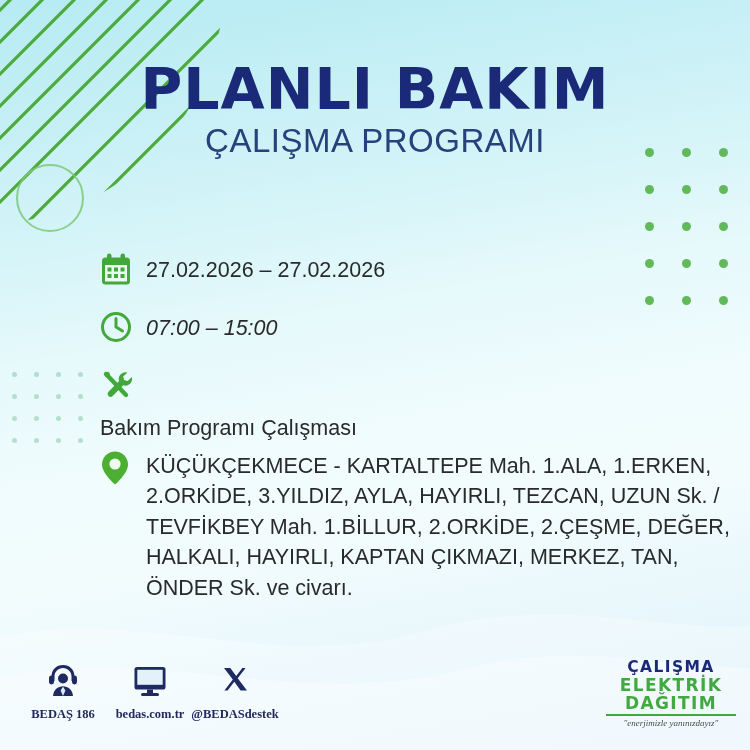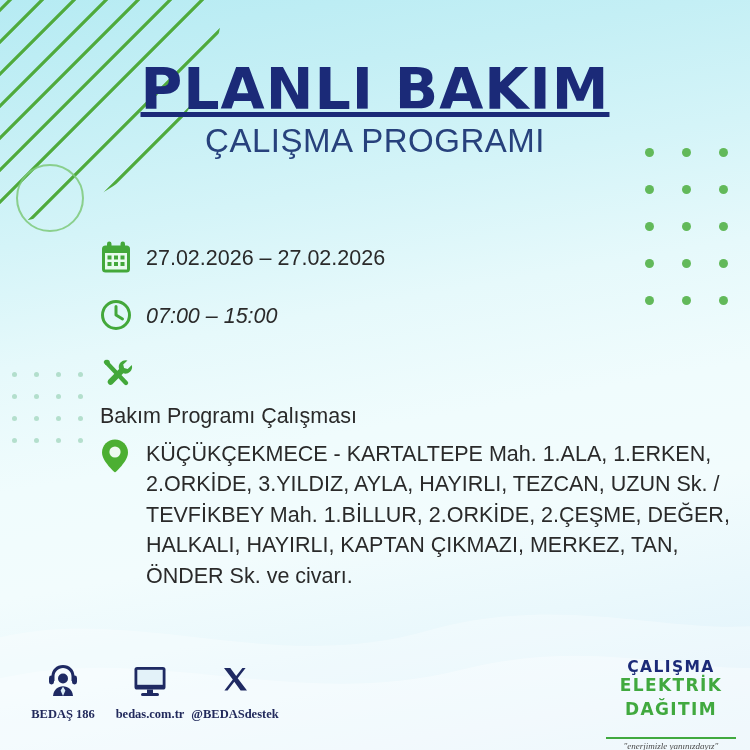--- a/index.html
+++ b/index.html
@@ -38,29 +38,28 @@
   .dot-sm{width:5px;height:5px;border-radius:50%;background:#86c9a6;opacity:.55;margin:0 17px 17px 0;}
   #wave{
     position:absolute;left:-40px;bottom:-30px;width:840px;height:250px;
   }
   
   #header{position:absolute;left:0;top:60px;width:750px;text-align:center;}
   #title{
     font-size:57px;font-weight:bold;letter-spacing:1px;
     color:#1b2a78;line-height:1.02;margin:0;
     font-family:"DejaVu Sans", sans-serif;
-    text-decoration:underline;
   }
   #subtitle{
     font-size:33px;font-weight:500;letter-spacing:.5px;
     color:#27417c;line-height:1.05;margin:6px 0 0 0;
     font-family:"Liberation Sans", sans-serif;
   }
   
-  #info{position:absolute;left:100px;top:236px;width:640px;}
+  #info{position:absolute;left:100px;top:248px;width:640px;}
   .row{display:flex;align-items:flex-start;margin-bottom:14px;}
   .row .ico{width:46px;min-width:46px;height:42px;display:flex;align-items:center;justify-content:flex-start;}
   .row .txt{
     font-size:21.5px;color:#2a2a2a;line-height:1.42;
     padding-top:7px;
     font-family:"Liberation Sans", sans-serif;
   }
   #row-address .txt{padding-top:4px;max-width:595px;}
   #row-date{margin-bottom:16px;}
   #row-time{margin-bottom:16px;font-style:italic;}
@@ -73,21 +72,21 @@
     margin-top:7px;font-size:12.5px;font-weight:bold;color:#222a5c;
     font-family:Liberation Serif, serif;white-space:nowrap;
   }
   #f-phone{left:8px;top:2px;}
   #f-web{left:95px;top:2px;}
   #f-x{left:180px;top:2px;}
   #logo{position:absolute;right:14px;top:4px;width:130px;text-align:center;line-height:1;}
   .lg-line{font-weight:bold;letter-spacing:1.4px;font-family:"DejaVu Sans", sans-serif;}
   #lg1{font-size:15.5px;color:#1b2a78;}
   #lg2{font-size:17px;color:#41a93f;margin-top:1px;}
-  #lg3{font-size:17px;color:#41a93f;margin-top:7px;padding-bottom:19px;border-bottom:2px solid #41a93f;}
+  #lg3{font-size:17px;color:#41a93f;margin-top:1px;padding-bottom:2px;border-bottom:2px solid #41a93f;}
   #lg-tag{
     margin-top:3px;font-size:9px;color:#4a4a4a;font-style:italic;
     font-family:"Liberation Serif", serif;white-space:nowrap;
   }
 </style>
 </head>
 <body>
 
 <div id="poster">
 

